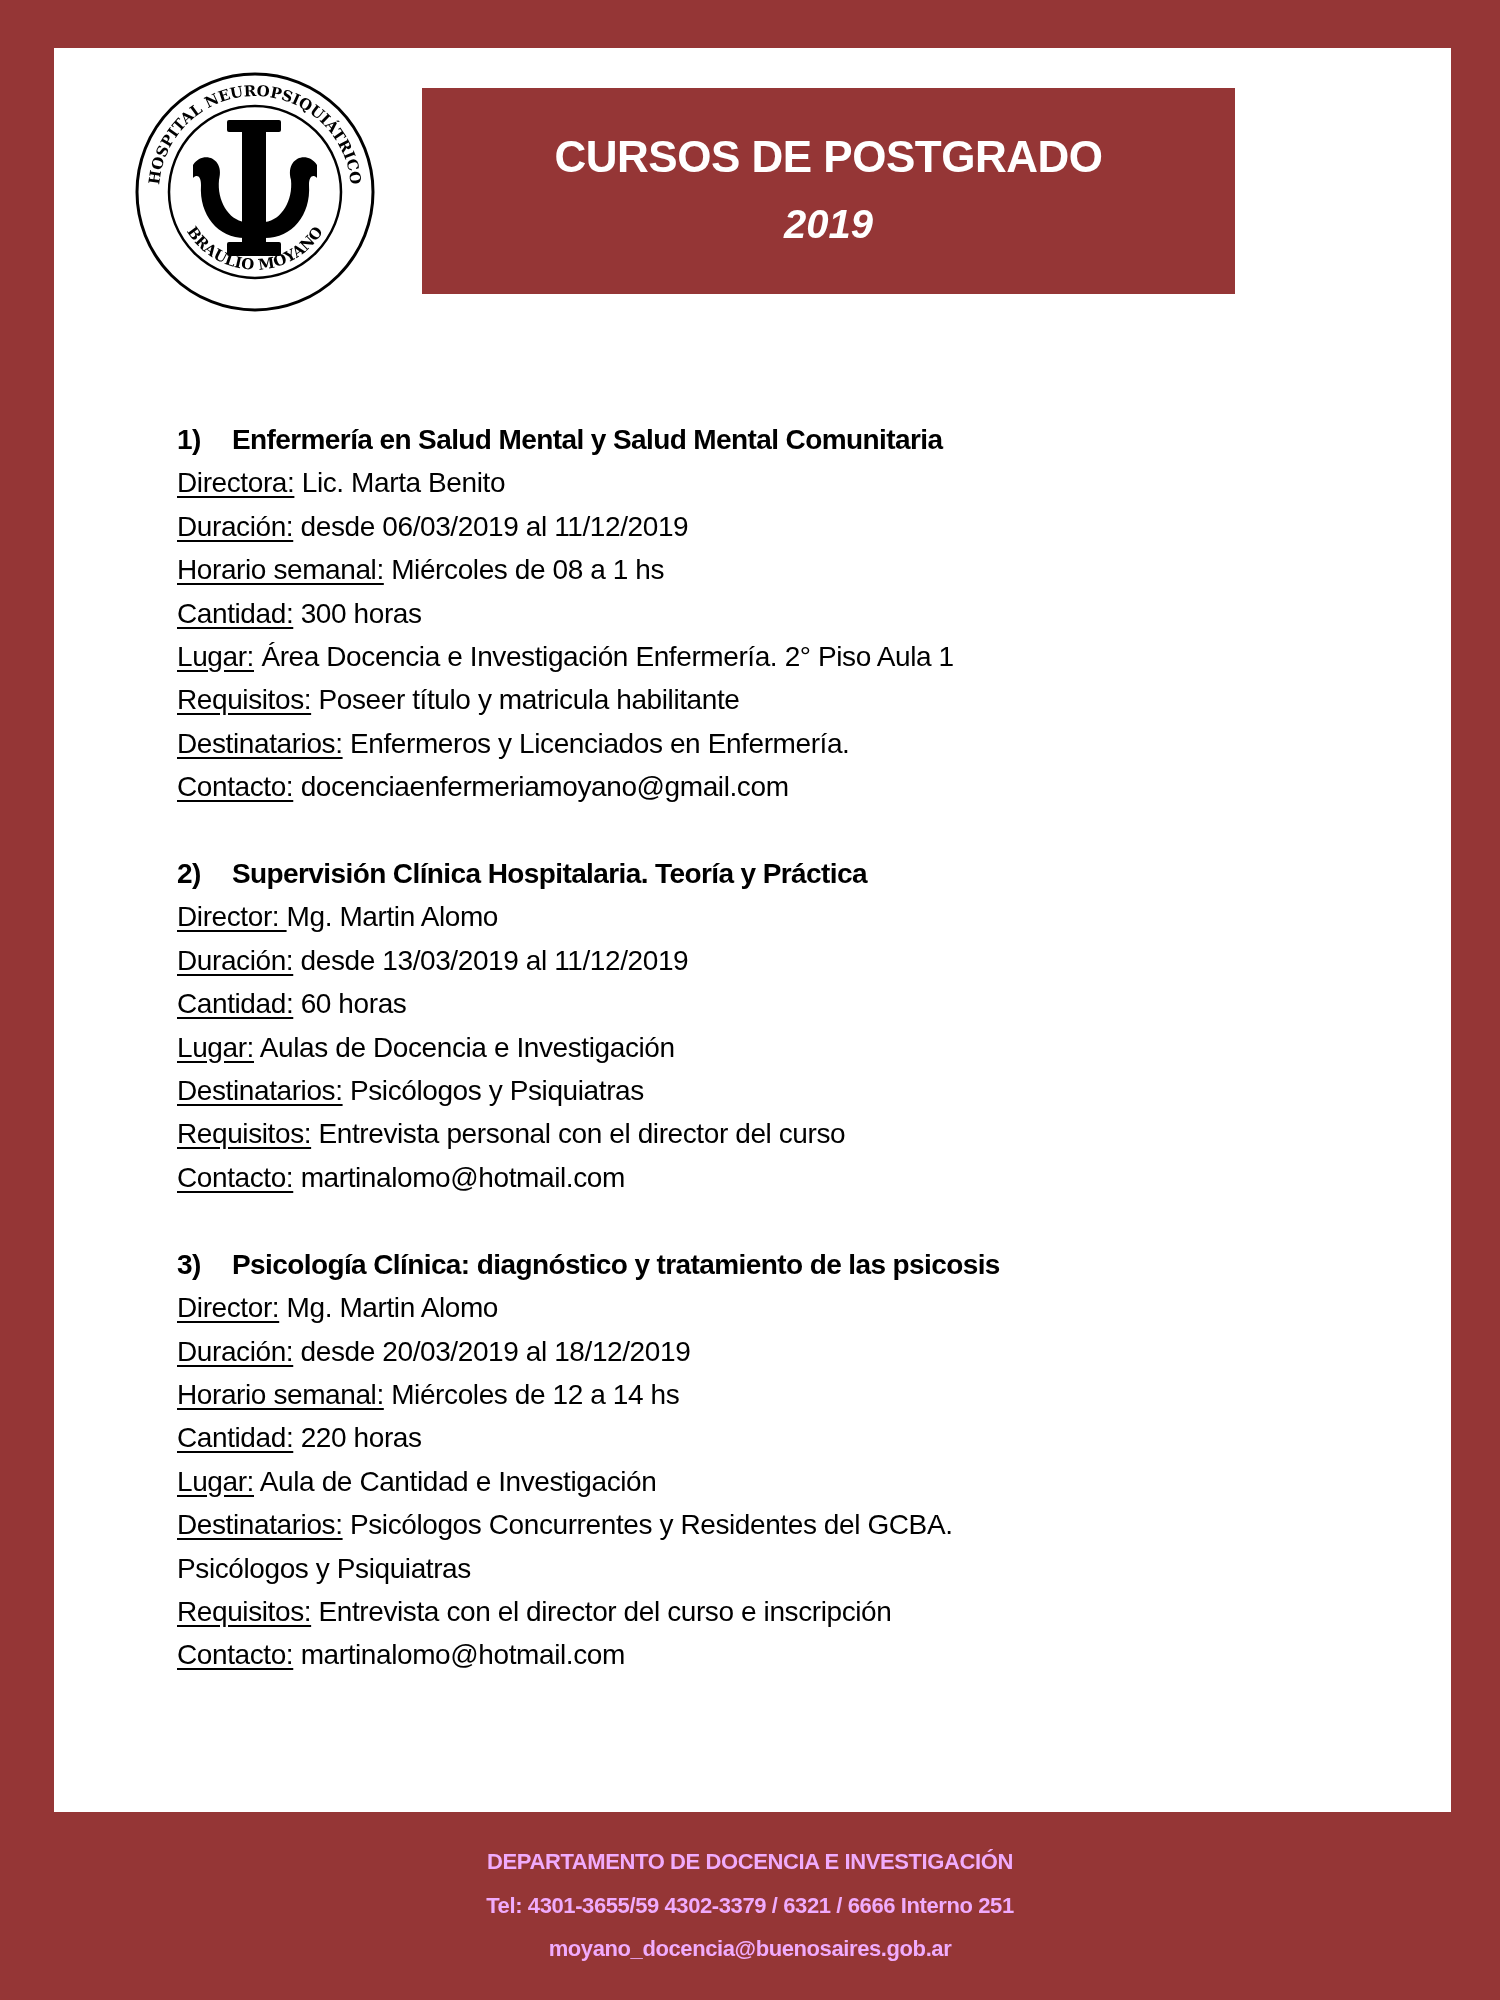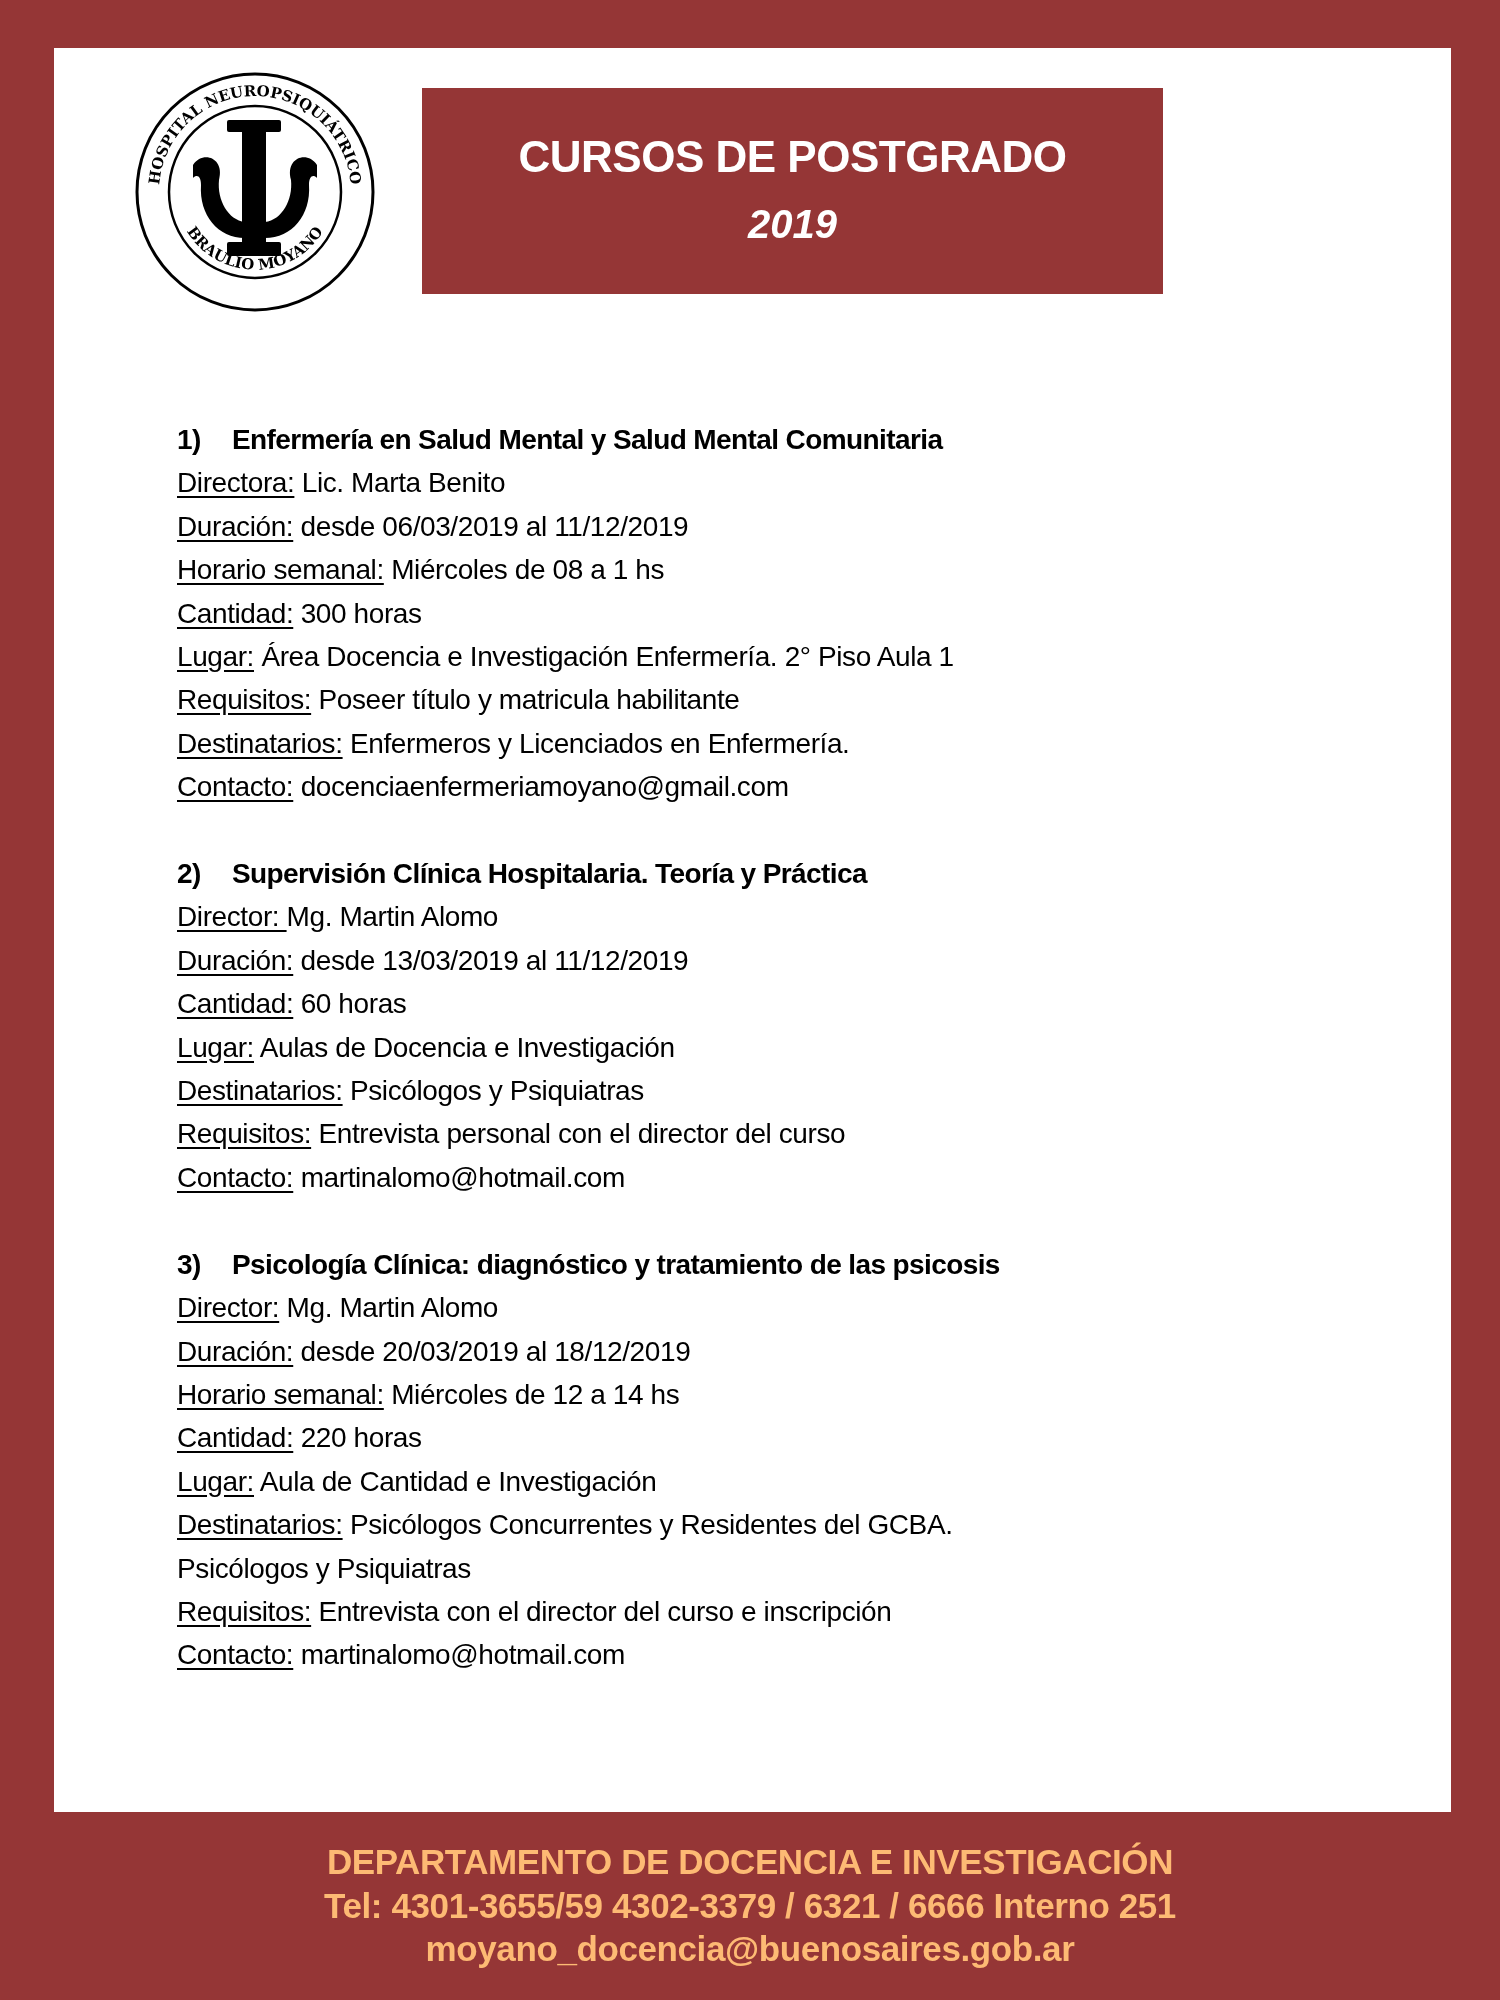--- a/index.html
+++ b/index.html
@@ -17,21 +17,21 @@
     background: #ffffff;
   }
   .logo {
     position: absolute;
     left: 133px; top: 70px;
     width: 244px; height: 244px;
   }
   .title-box {
     position: absolute;
     left: 422px; top: 88px;
-    width: 741px; height: 206px;
+    width: 813px; height: 206px;
     background: #953636;
     color: #ffffff;
     text-align: center;
     font-weight: bold;
   }
   .title-box .t1 {
     position: absolute; left: 0; right: 0; top: 44px;
     font-size: 44px; line-height: 50px;
     letter-spacing: -0.5px;
   }
@@ -55,23 +55,23 @@
     letter-spacing: -0.6px;
     margin-top: 32px;
   }
   .course-title .num { display: inline-block; width: 55px; }
   .row { white-space: nowrap; letter-spacing: -0.4px; }
   .row .lbl { text-decoration: underline; text-underline-offset: 4px; }
   .footer {
     position: absolute;
     left: 0; right: 0; top: 1840px;
     text-align: center;
-    color: #fdba74;
+    color: #f0abfc;
     font-weight: bold;
-    font-size: 35px;
+    font-size: 22px;
     line-height: 43.5px;
     letter-spacing: -0.4px;
   }
 </style>
 </head>
 <body>
 
 <div class="panel"></div>
 
 <svg class="logo" viewBox="0 0 244 244">

